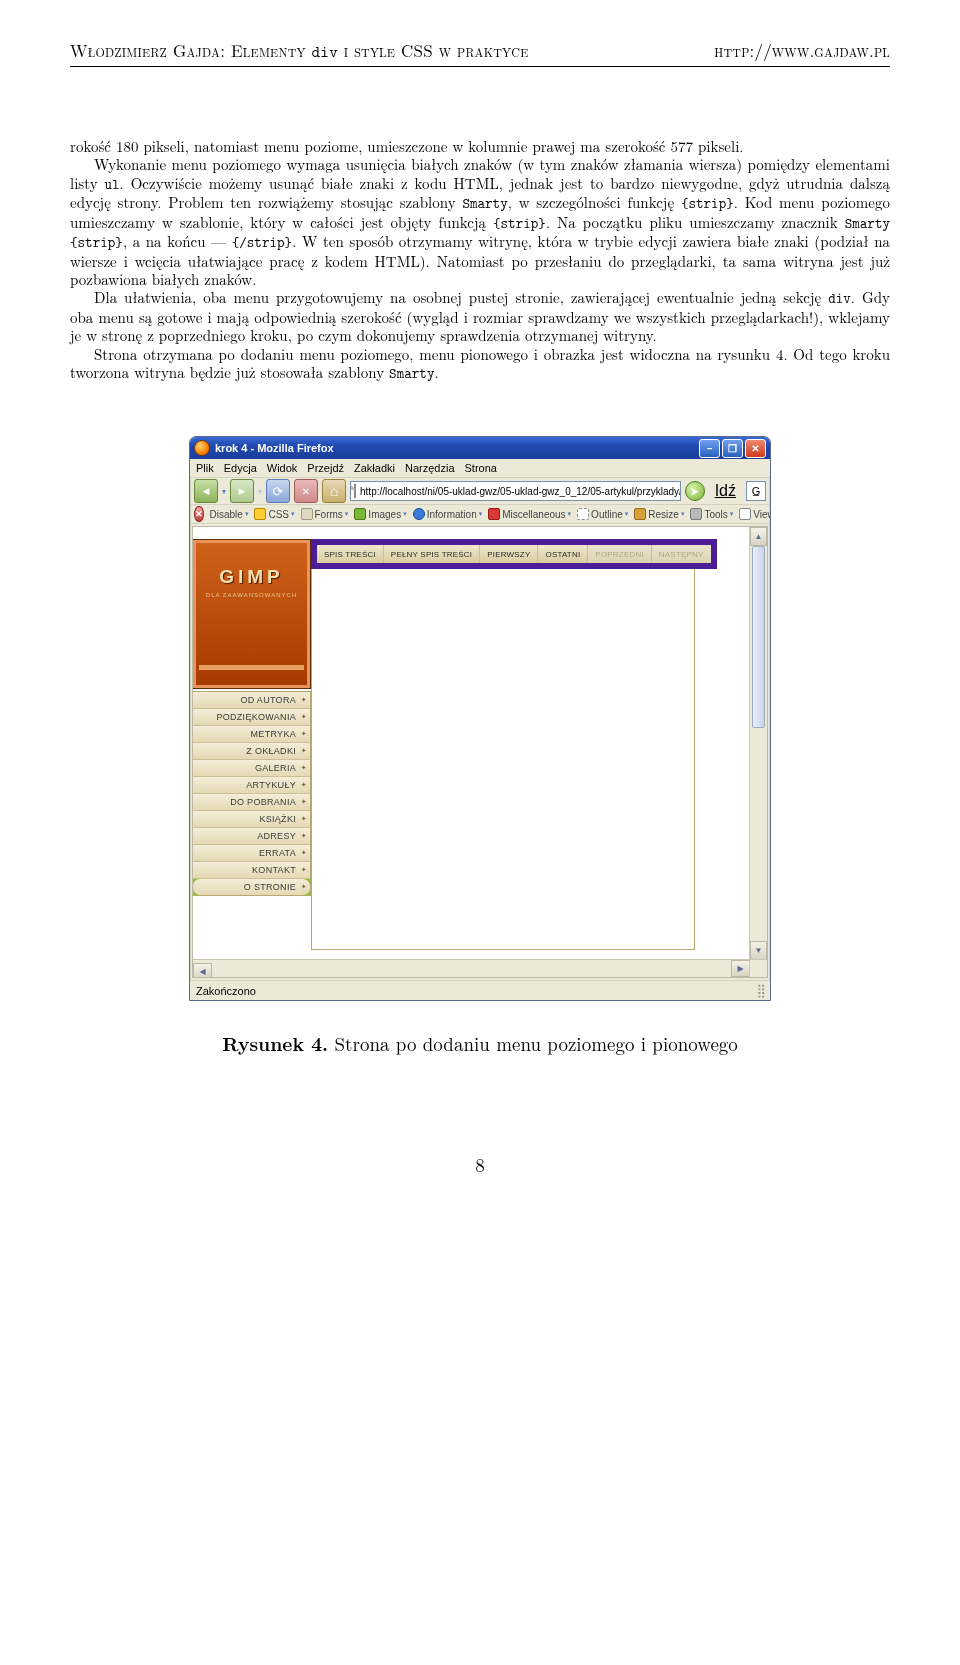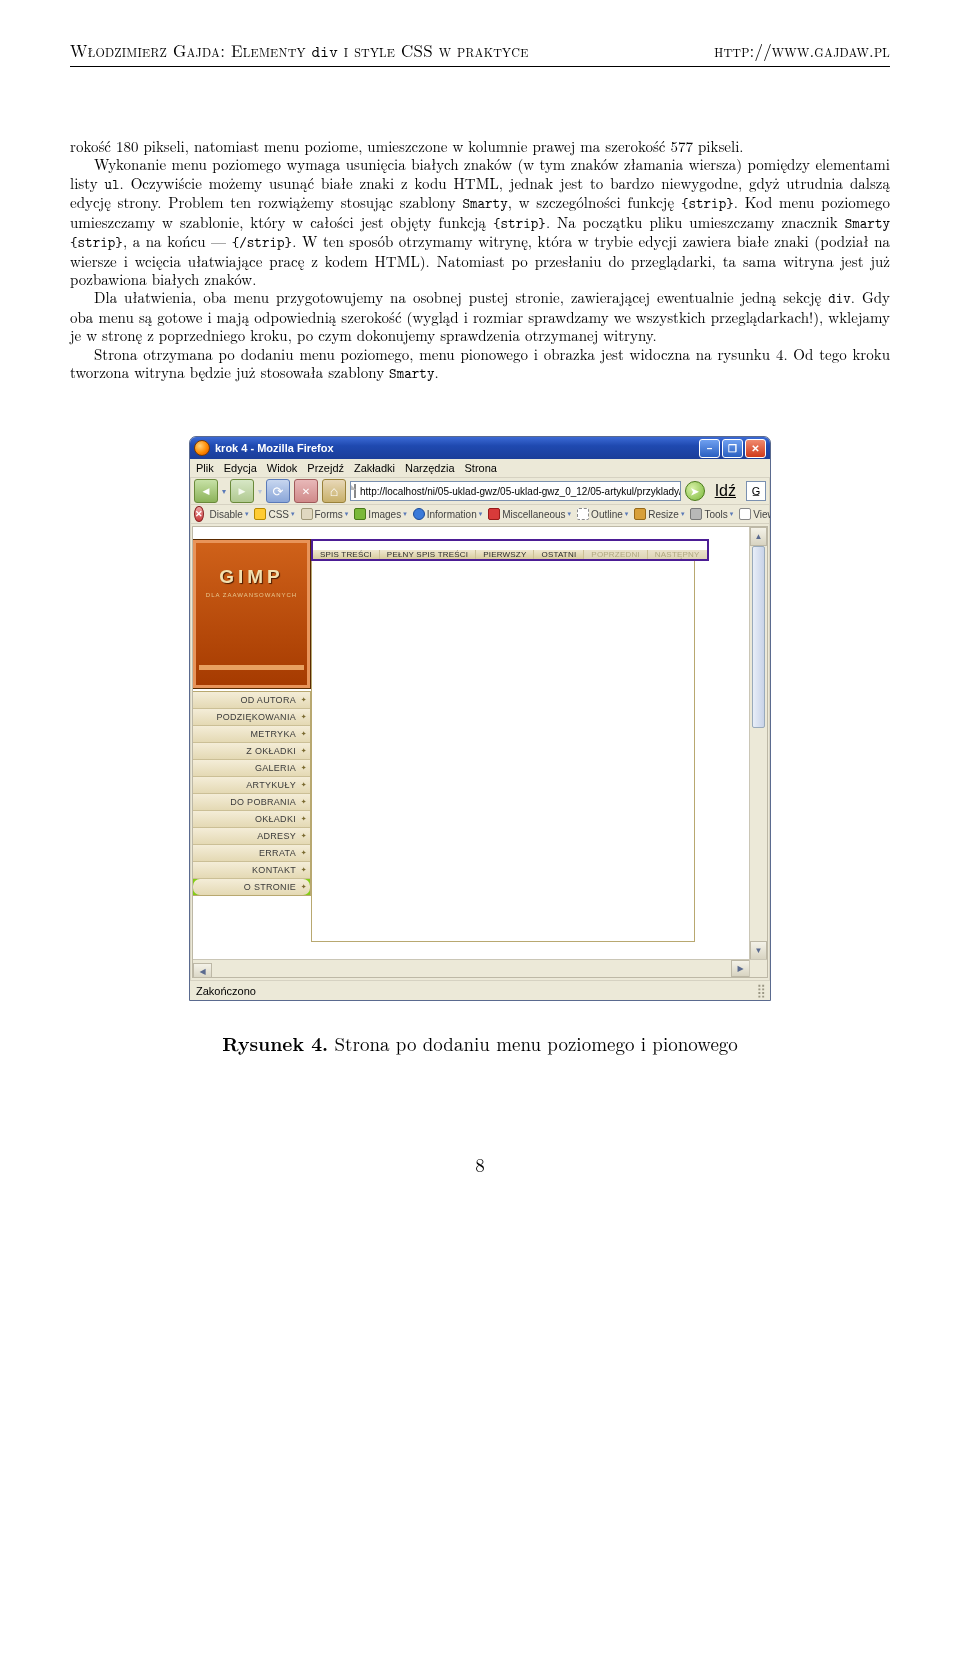--- a/index.html
+++ b/index.html
@@ -170,22 +170,21 @@
     font-size:9px; color:#3a3a3a; display:flex;align-items:center;
     justify-content:flex-end; padding-right:14px; position:relative;
     background:linear-gradient(#f4edd8,#e4d9b4);
     letter-spacing:0.3px;
   }
   .vitem:last-child{border-bottom:none;border-radius:7px;}
   .vitem::after{content:"✦"; position:absolute;right:3px;font-size:7px;color:#7a6a30;}
   .right-col{ }
   .hmenu{
     height:18px; display:flex;
-    border:2px solid #4c1d95;
-    align-items:flex-end;
+    border:6px solid #4c1d95;
   }
   .hcell{
     font-size:8px; color:#2a2a2a; padding:0 7px;
     display:flex;align-items:center;
     background:linear-gradient(#f0e8d0,#d8cc9e);
     border-right:1px solid #cbbf96;
     letter-spacing:0.2px;
   }
   .hcell.disabled{ color:#b0a880; background:linear-gradient(#eae2cc,#ddd4b4);}
   .hcell:last-child{border-right:none;}
@@ -334,21 +333,21 @@
                 <div class="band"></div>
               </div>
               <div class="vnav">
                 <div class="vitem">OD AUTORA</div>
                 <div class="vitem">PODZIĘKOWANIA</div>
                 <div class="vitem">METRYKA</div>
                 <div class="vitem">Z OKŁADKI</div>
                 <div class="vitem">GALERIA</div>
                 <div class="vitem">ARTYKUŁY</div>
                 <div class="vitem">DO POBRANIA</div>
-                <div class="vitem">OKŁADKI</div>
+                <div class="vitem">KSIĄŻKI</div>
                 <div class="vitem">ADRESY</div>
                 <div class="vitem">ERRATA</div>
                 <div class="vitem">KONTAKT</div>
                 <div class="vitem">O STRONIE</div>
               </div>
             </div>
             <div class="right-col">
               <div class="hmenu">
                 <div class="hcell">SPIS TREŚCI</div>
                 <div class="hcell">PEŁNY SPIS TREŚCI</div>

